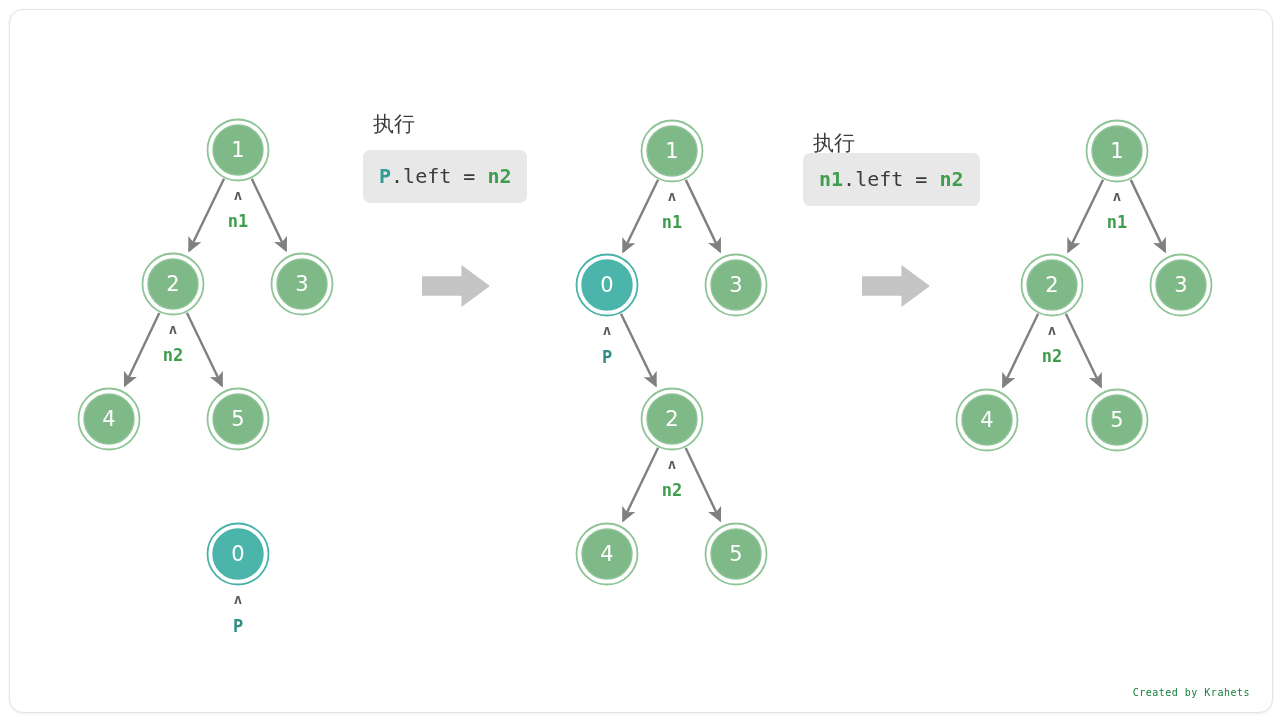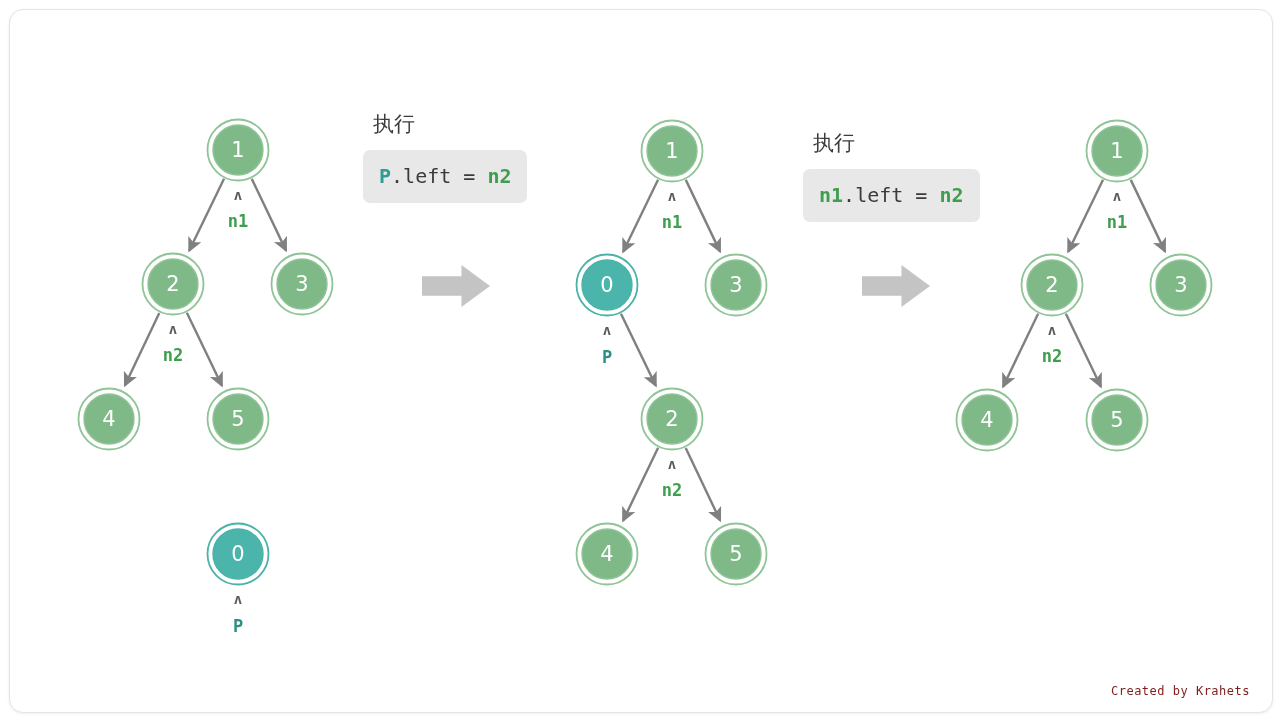--- a/index.html
+++ b/index.html
@@ -43,22 +43,22 @@
     color:#3a3a3a;
   }
   .codebox .pl{color:#3a3a3a;font-weight:400;}
   .codebox .vn{color:#3f9e4d;font-weight:700;}
   .codebox .vp{color:#2f9d93;font-weight:700;}
 
   .footer{
     position:absolute;
     right:22px;bottom:14px;
     font-family:"DejaVu Sans Mono", monospace;
-    font-size:12px;
-    color:#7f1d1d;
+    font-size:10px;
+    color:#15803d;
     letter-spacing:.5px;
   }
 
   
   .nodeval{
     font-family:"DejaVu Sans", sans-serif;
     font-size:21px;
     fill:#ffffff;
   }
   .ptr-label{
@@ -204,17 +204,17 @@
         </g>
       <g id="arrows-g">
           <polygon points="412,266.34 451.44,266.34 451.44,255 480,276 451.44,297 451.44,285.65999999999997 412,285.65999999999997" fill="#c4c4c4"></polygon>
           <polygon points="852,266.34 891.44,266.34 891.44,255 920,276 891.44,297 891.44,285.65999999999997 852,285.65999999999997" fill="#c4c4c4"></polygon>
         </g>
     </svg>
     <div id="overlays">
         <div class="exec-label" style="left: 363px; top: 100px;">执行</div>
         <div class="codebox" style="left: 353px; top: 140px;"><div><span class="vp">P</span><span class="pl">.left = </span><span class="vn">n2</span></div></div>
         <div class="exec-label" style="left: 803px; top: 119px;">执行</div>
-        <div class="codebox" style="left: 793px; top: 159px;"><div><span class="vn">n1</span><span class="pl">.left = </span><span class="vn">n2</span></div></div>
+        <div class="codebox" style="left: 793px; top: 143px;"><div><span class="vn">n1</span><span class="pl">.left = </span><span class="vn">n2</span></div></div>
       </div>
   </div>
   <div class="footer">Created by Krahets</div>
 </div>
 
 </body></html>

